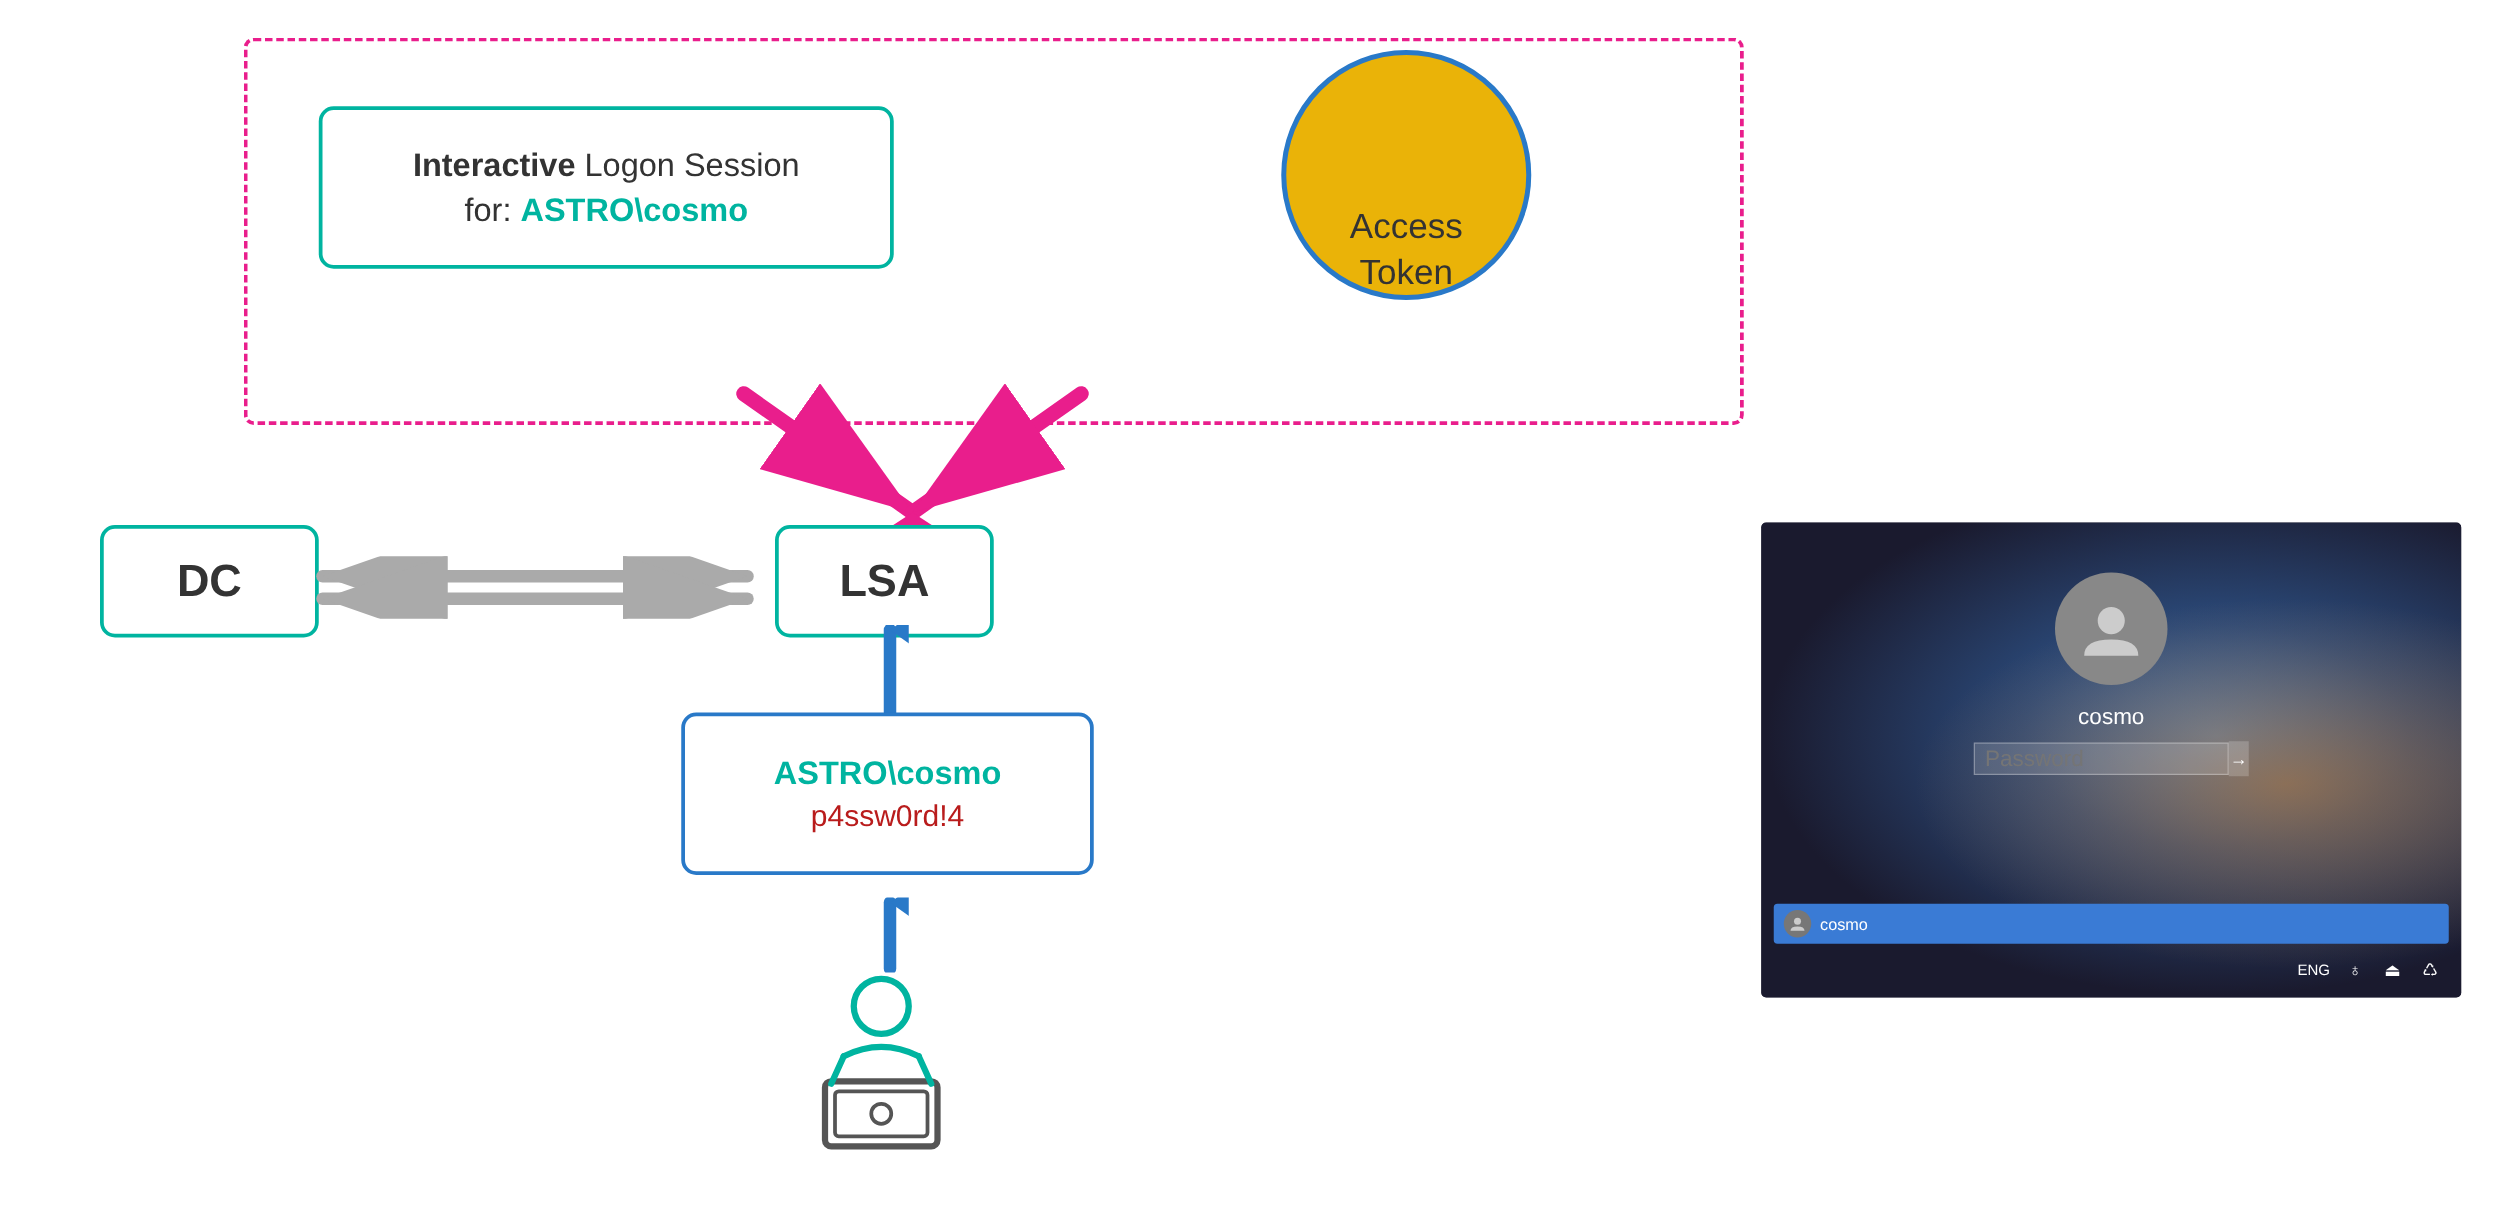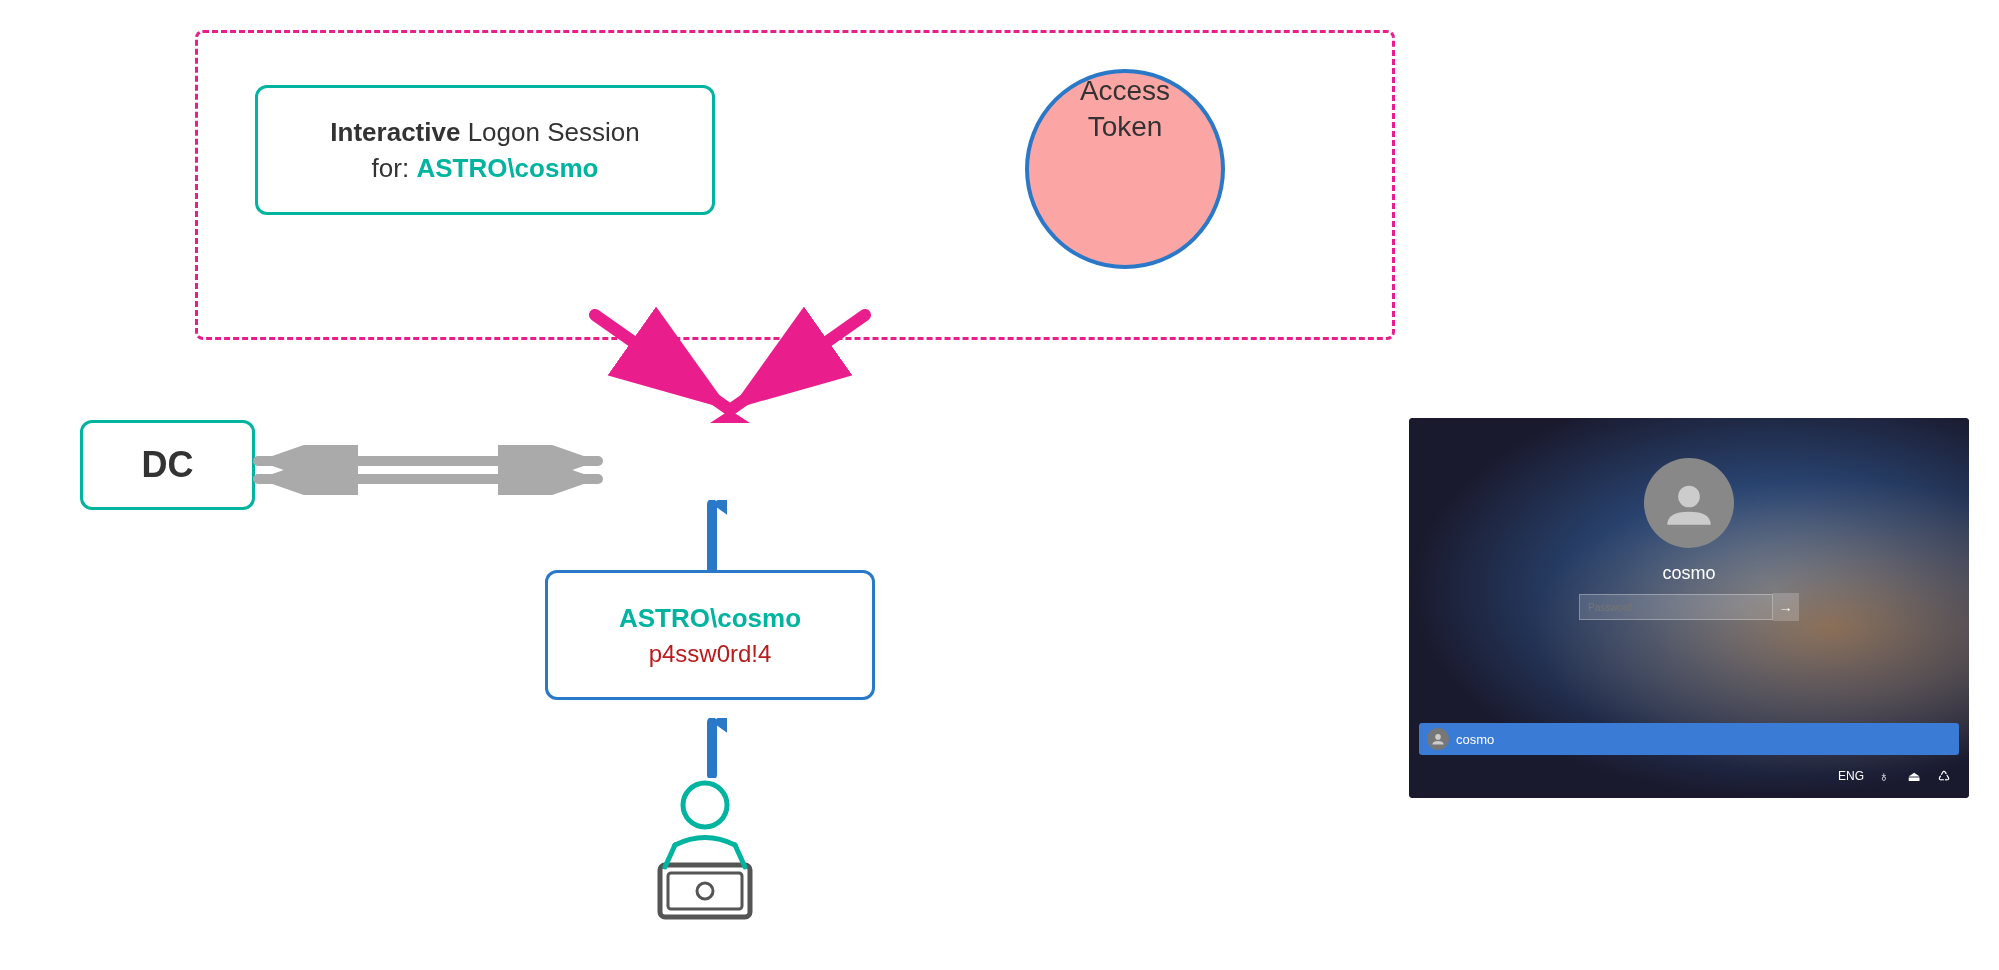--- a/index.html
+++ b/index.html
@@ -55,29 +55,29 @@
       font-weight: 900;
     }
     .logon-session-text .teal {
       color: #00b4a0;
       font-weight: 700;
     }
 
     
     .access-token-circle {
       position: absolute;
-      top: 69px;
+      top: 40px;
       left: 1025px;
       width: 200px;
       height: 200px;
       border: 4px solid #2979c8;
       border-radius: 50%;
-      background: #fca5a5;
-      display: flex;
-      align-items: flex-start;
+      background: #eab308;
+      display: flex;
+      align-items: flex-end;
       justify-content: center;
       text-align: center;
     }
     .access-token-text {
       font-size: 28px;
       color: #333;
       line-height: 1.3;
     }
 
     
@@ -211,21 +211,21 @@
       left: 50%;
       transform: translateX(-50%);
       display: flex;
       align-items: center;
       width: 220px;
     }
     .win-password-input {
       background: rgba(255,255,255,0.15);
       border: 1px solid rgba(255,255,255,0.3);
       color: #86efac;
-      font-size: 10px;
+      font-size: 18px;
       padding: 4px 8px;
       width: 204px;
       outline: none;
     }
     .win-password-arrow {
       background: rgba(255,255,255,0.2);
       border: none;
       color: #fff;
       width: 28px;
       height: 28px;
@@ -326,20 +326,23 @@
 
     <line x1="170" y1="115" x2="305" y2="20" stroke="#e91e8c" stroke-width="12" stroke-linecap="round" marker-start="url(#arrowhead-pink-r)"></line>
 
     <polygon points="150,128 190,128 170,115" fill="#e91e8c"></polygon>
   </svg>
 
   <div class="dc-box">
     <span class="dc-text">DC</span>
   </div>
 
+  <div class="lsa-box">
+    <span class="lsa-text">LSA</span>
+  </div>
 
   <svg style="position:absolute; top:445px; left:248px; width:360px; height:50px;">
     <defs>
       <marker id="arrowhead-gray-r" markerWidth="10" markerHeight="7" refX="10" refY="3.5" orient="auto">
         <polygon points="0 0, 10 3.5, 0 7" fill="#aaa"></polygon>
       </marker>
       <marker id="arrowhead-gray-l" markerWidth="10" markerHeight="7" refX="0" refY="3.5" orient="auto">
         <polygon points="10 0, 0 3.5, 10 7" fill="#aaa"></polygon>
       </marker>
     </defs>

